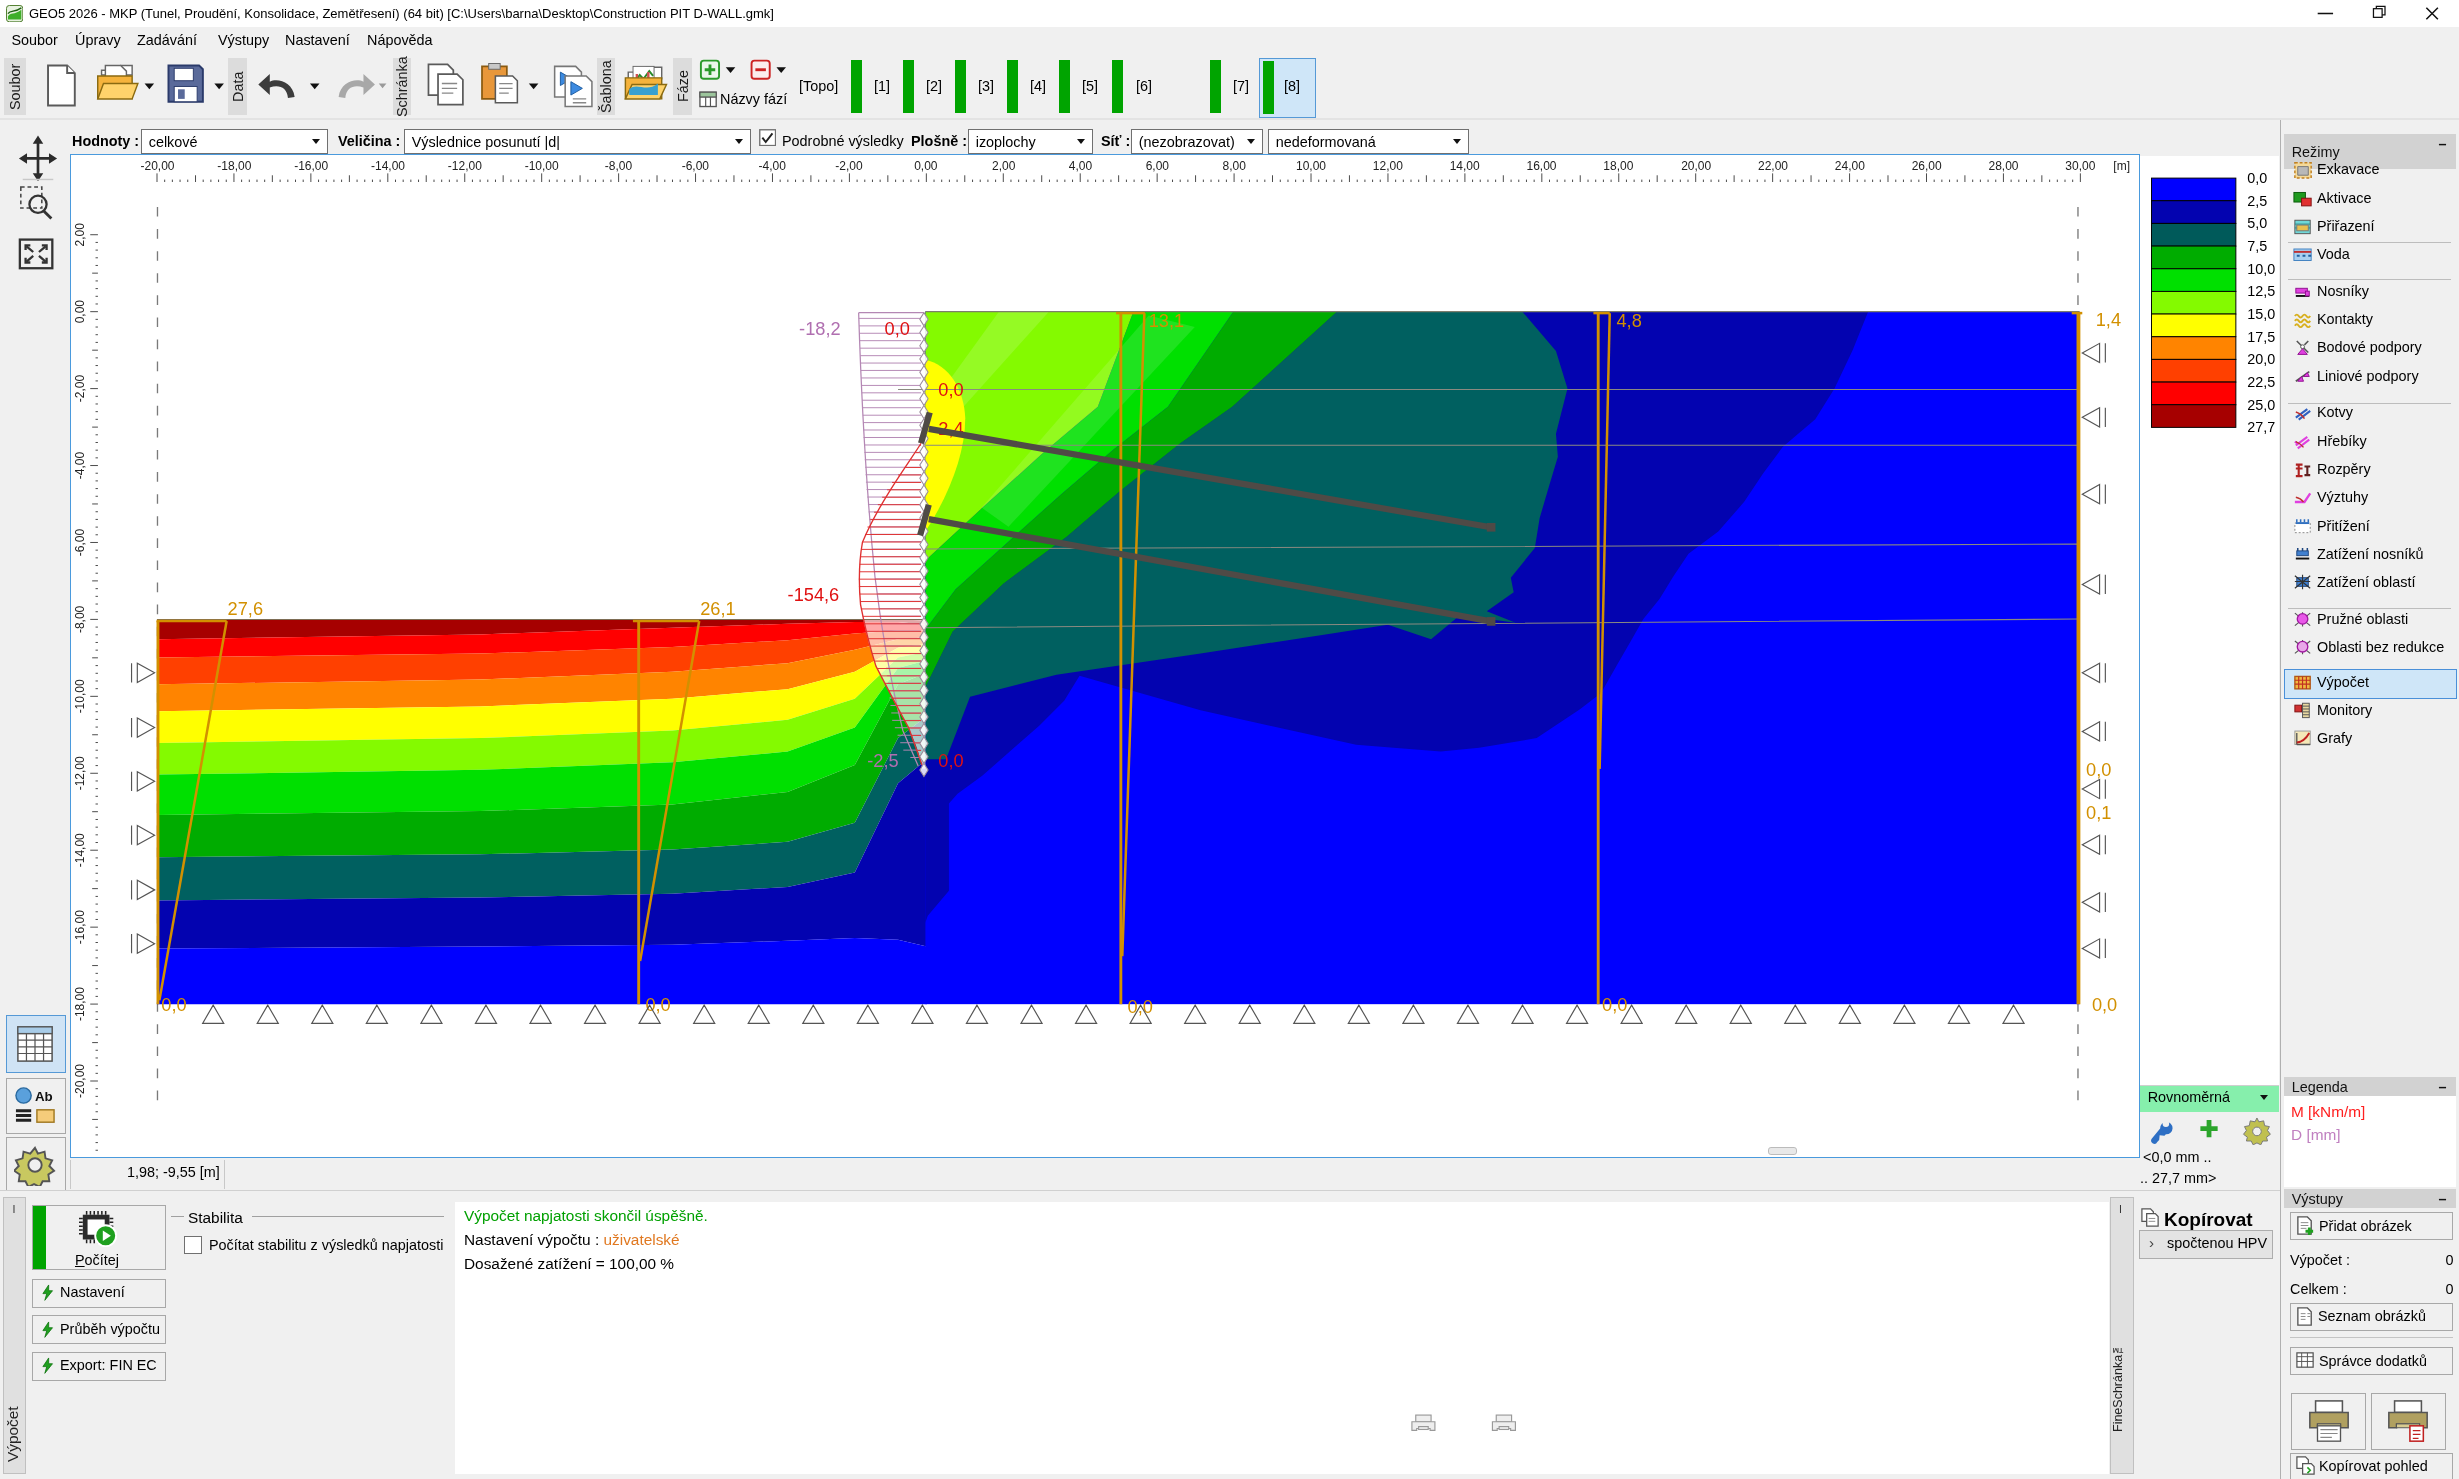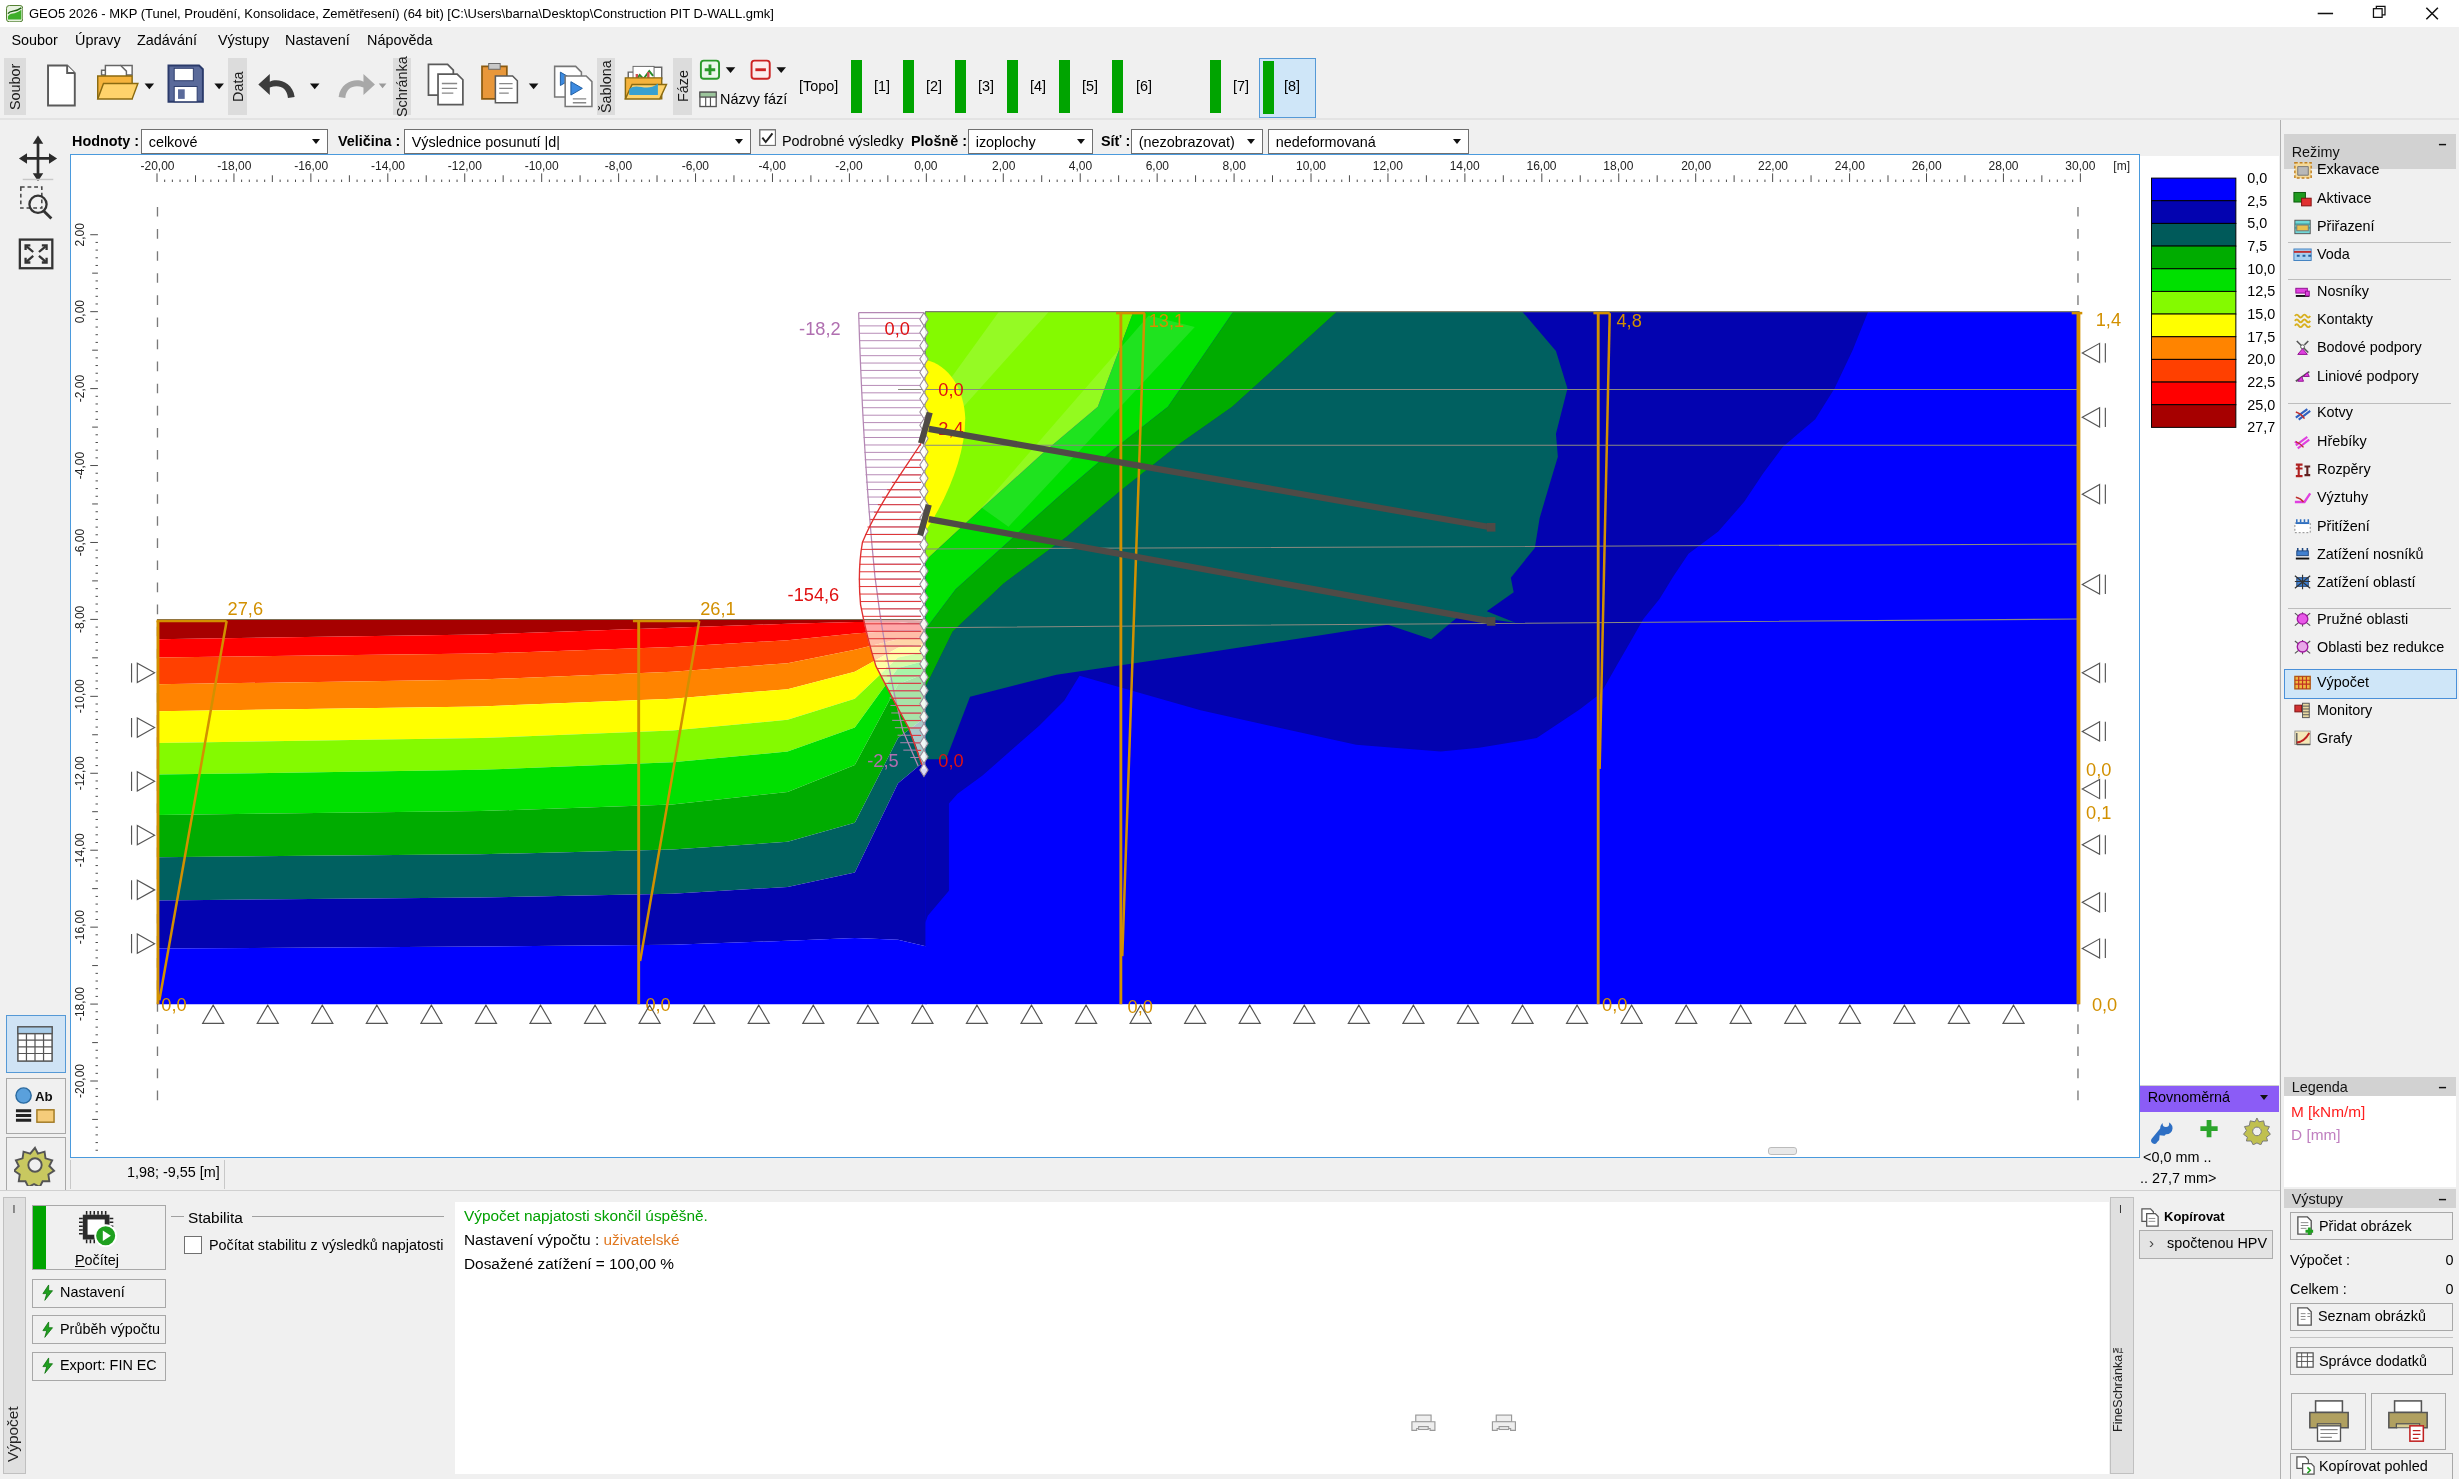--- a/index.html
+++ b/index.html
@@ -328,21 +328,21 @@
 <text x="112" y="121.6" font-size="15" fill="#000" font-family="Liberation Sans,sans-serif">10,0</text>
 <text x="112" y="145.2" font-size="15" fill="#000" font-family="Liberation Sans,sans-serif">12,5</text>
 <text x="112" y="168.8" font-size="15" fill="#000" font-family="Liberation Sans,sans-serif">15,0</text>
 <text x="112" y="192.5" font-size="15" fill="#000" font-family="Liberation Sans,sans-serif">17,5</text>
 <text x="112" y="216.1" font-size="15" fill="#000" font-family="Liberation Sans,sans-serif">20,0</text>
 <text x="112" y="239.8" font-size="15" fill="#000" font-family="Liberation Sans,sans-serif">22,5</text>
 <text x="112" y="263.4" font-size="15" fill="#000" font-family="Liberation Sans,sans-serif">25,0</text>
 <text x="112" y="287.0" font-size="15" fill="#000" font-family="Liberation Sans,sans-serif">27,7</text>
 </svg>
 <div class="abs" style="left:2140px;top:1085px;width:139px;height:106px;background:#f0f0f0;border-top:1px solid #cfcfcf"></div>
-<div class="abs" style="left:2140px;top:1086px;width:139px;height:26px;background:#8b5cf6;font-size:14.4px;padding:2.9px 0 0 7.7px">Rovnoměrná</div>
+<div class="abs" style="left:2140px;top:1086px;width:139px;height:26px;background:#86efac;font-size:14.4px;padding:2.9px 0 0 7.7px">Rovnoměrná</div>
 <div class="caret" style="left:2260px;top:1095px"></div>
 <svg class="abs" style="left:2140px;top:1114px" width="139" height="31" viewBox="0 0 145 32">
 <path d="M12,26 L21,15 a6.5,6.5 0 1 1 6,6 l-1.5,1.5 -5,-0.5 -0.5,5 -2,2 a3,3 0 0 1 -6,-3 z" fill="#2e6fc4"></path>
     <circle cx="27" cy="10" r="3.4" fill="#f0f0f0"></circle>
 <path d="M72,6 v18 M63,15 h18" stroke="#2ba52b" stroke-width="5"></path>
 <path d="M122,4 l2,4 5,-1 1,5 5,1 -2,4 3,4 -4,3 1,4 -5,0 -2,4 -4,-2 -4,2 -2,-4 -5,0 1,-4 -4,-3 3,-4 -2,-4 5,-1 1,-5 5,1 z" fill="#c0c050" stroke="#777" stroke-width="1"></path>
 <circle cx="122" cy="18" r="4.5" fill="#f0f0f0" stroke="#777"></circle>
 </svg>
 <div class="abs" style="left:2143px;top:1149px;font-size:14.4px">&lt;0,0 mm ..</div>
 <div class="abs" style="left:2140px;top:1170px;width:136px;text-align:left;font-size:14.4px">.. 27,7 mm&gt;</div>
@@ -574,16 +574,16 @@
 </g>
   </svg>
 <div class="abs" style="left:2110px;top:1197px;width:24px;height:277px;background:#e0e0e0;border:1px solid #c0c0c0"></div>
 <div class="abs" style="left:2119px;top:1203px;font-size:10.6px;color:#333">I</div>
 <div class="abs vtext" style="left:2111px;top:1331px;width:22px;height:110px;font-size:12.5px;color:#222">FineSchránka™</div>
 <svg class="abs" style="left:2140px;top:1207px" width="21" height="21" viewBox="0 0 22 22">
 <path d="M2,2 h9 l3,3 v10 h-12 z" fill="#fff" stroke="#555" stroke-width="1.3"></path>
 <path d="M7,7 h9 l3,3 v10 h-12 z" fill="#fff" stroke="#555" stroke-width="1.3"></path>
 <path d="M9,12 h7 M9,15 h7" stroke="#888"></path>
   </svg>
-<div class="abs" style="left:2164px;top:1209px;font-size:13px;font-weight:bold">Kopírovat</div>
+<div class="abs" style="left:2164px;top:1209px;font-size:19px;font-weight:bold">Kopírovat</div>
 <div class="abs" style="left:2139px;top:1230px;width:134px;height:29px;background:#e4e4e4;border:1px solid #adadad"></div>
 <div class="abs" style="left:2149px;top:1234px;font-size:15.4px;color:#444">›</div>
 <div class="abs" style="left:2167px;top:1235px;font-size:14.4px">spočtenou HPV</div>
 
 </body></html>

